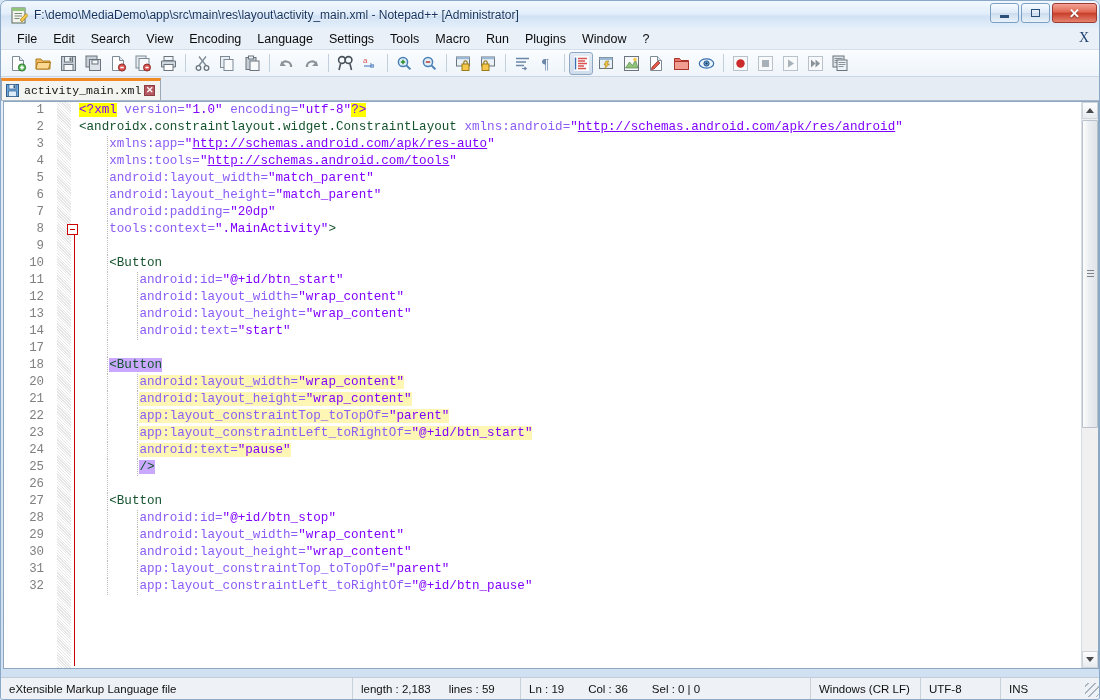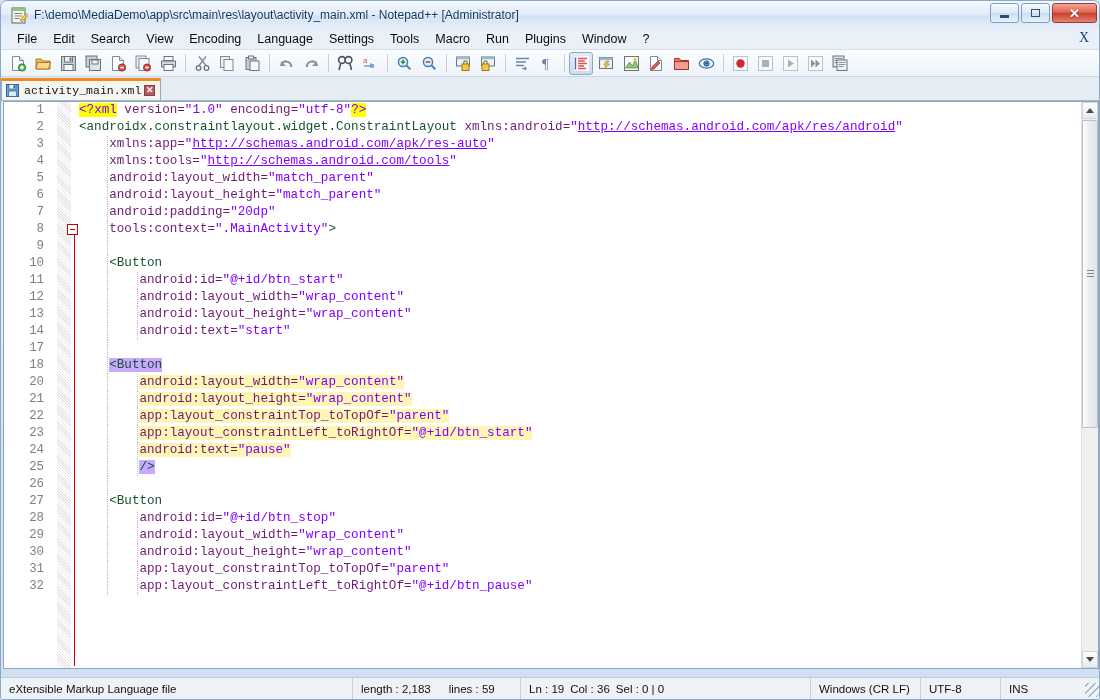--- a/index.html
+++ b/index.html
@@ -190,21 +190,21 @@
     background: repeating-linear-gradient(180deg,#b9b9b9 0 1px,transparent 1px 2px);
     z-index: 1;
   }
   .code {
     position: absolute; left: 75px; top: 0; height: 17px;
     z-index: 2; white-space: pre;
   }
 
   
   .t-tag     { color: #14532d; }
-  .t-attr    { color: #701a75; }
+  .t-attr    { color: #8b5cf6; }
   .t-val     { color: #8000ff; }
   .t-plain   { color: #000000; }
   .t-pi      { color: #8000ff; background: #ffff00; }
   .t-url     { color: #8000ff; text-decoration: underline; }
   .hl        { background: #fdf6b4; }
   .tagmatch  { background: #cba8ff; }
 
   
   #vscroll {
     position: absolute; right: 0; top: 0; width: 17px; bottom: 0;
@@ -243,21 +243,21 @@
     display: flex; align-items: center;
     font-size: 11.5px; color: #111;
   }
   .sb-cell {
     height: 21px; display: flex; align-items: center;
     padding: 0 8px; border-right: 1px solid #c8d0d9;
     white-space: nowrap; overflow: hidden;
   }
   .sb-cell.c0 { width: 352px; }
   .sb-cell.c1 { width: 168px; gap: 18px; }
-  .sb-cell.c2 { width: 290px; gap: 6px; }
+  .sb-cell.c2 { width: 290px; gap: 24px; }
   .sb-cell.c3 { width: 110px; text-align: right; }
   .sb-cell.c4 { width: 80px; }
   .sb-cell.c5 { width: 62px; border-right: none; }
   #sb-grip {
     position: absolute; right: 2px; bottom: 2px; width: 14px; height: 14px;
     background:
       repeating-linear-gradient(135deg,transparent 0 2px,#a9b3bd 2px 3px,transparent 3px 5px);
   }
 </style>
 </head>

